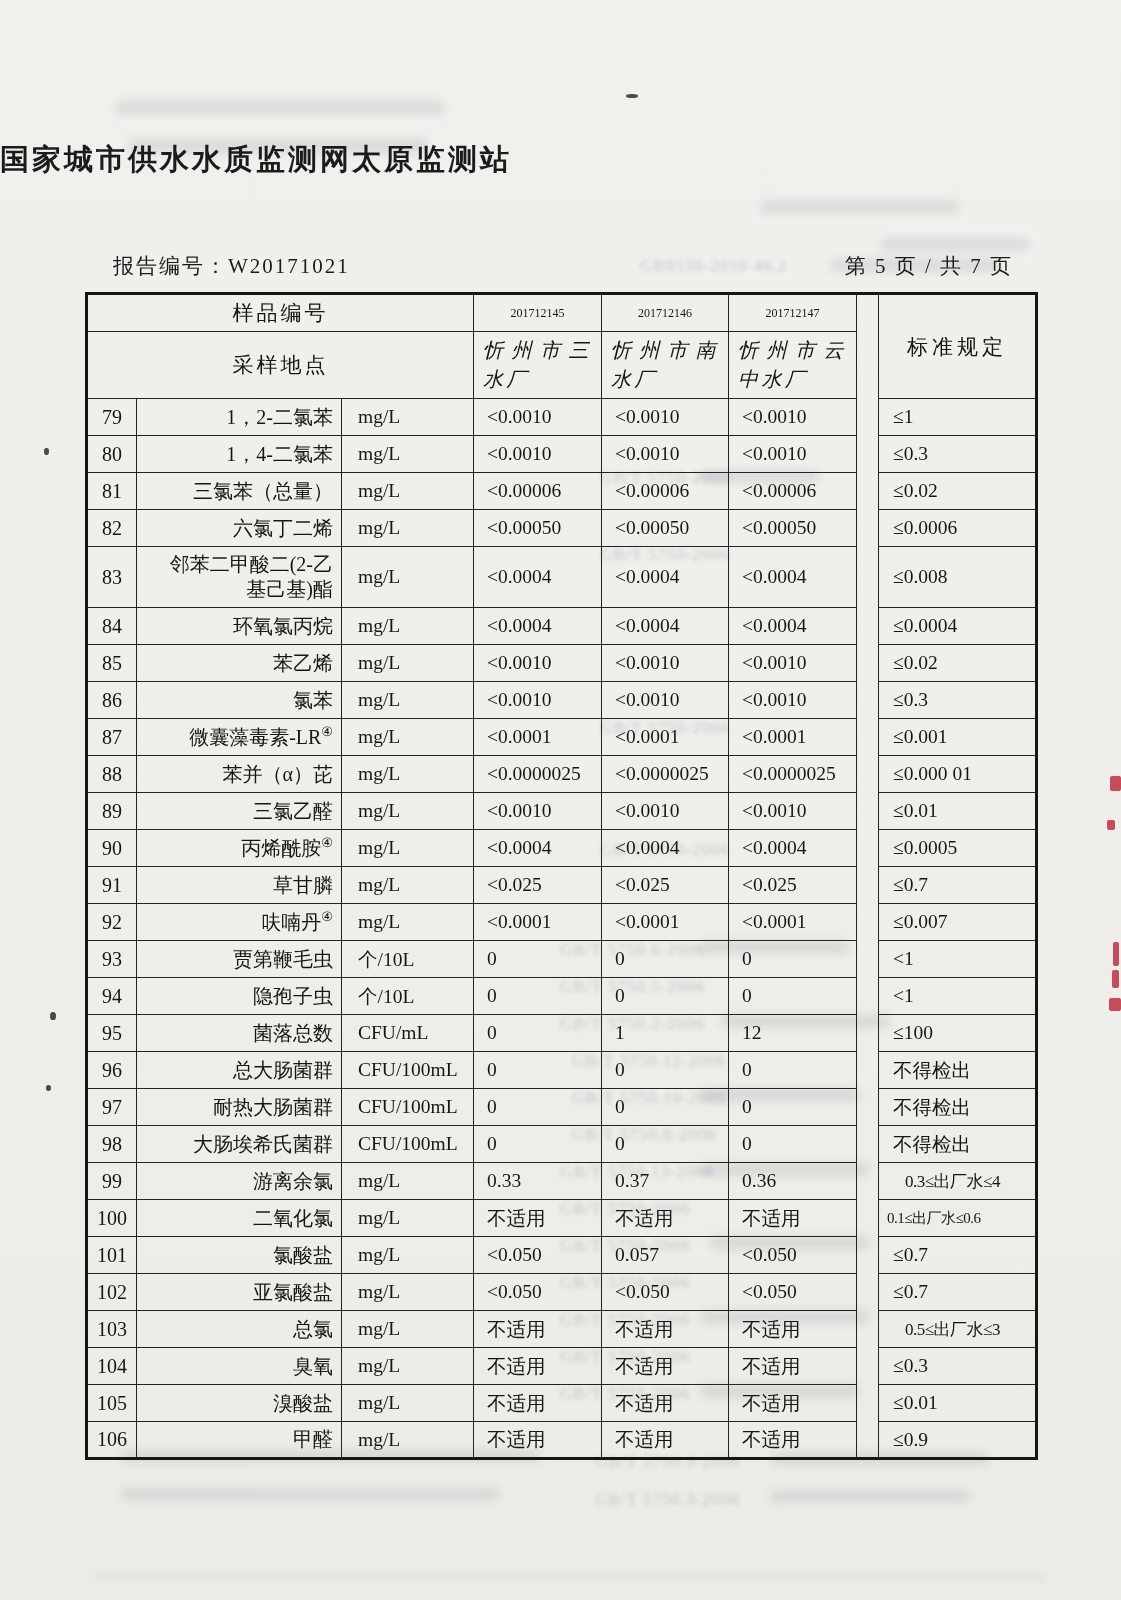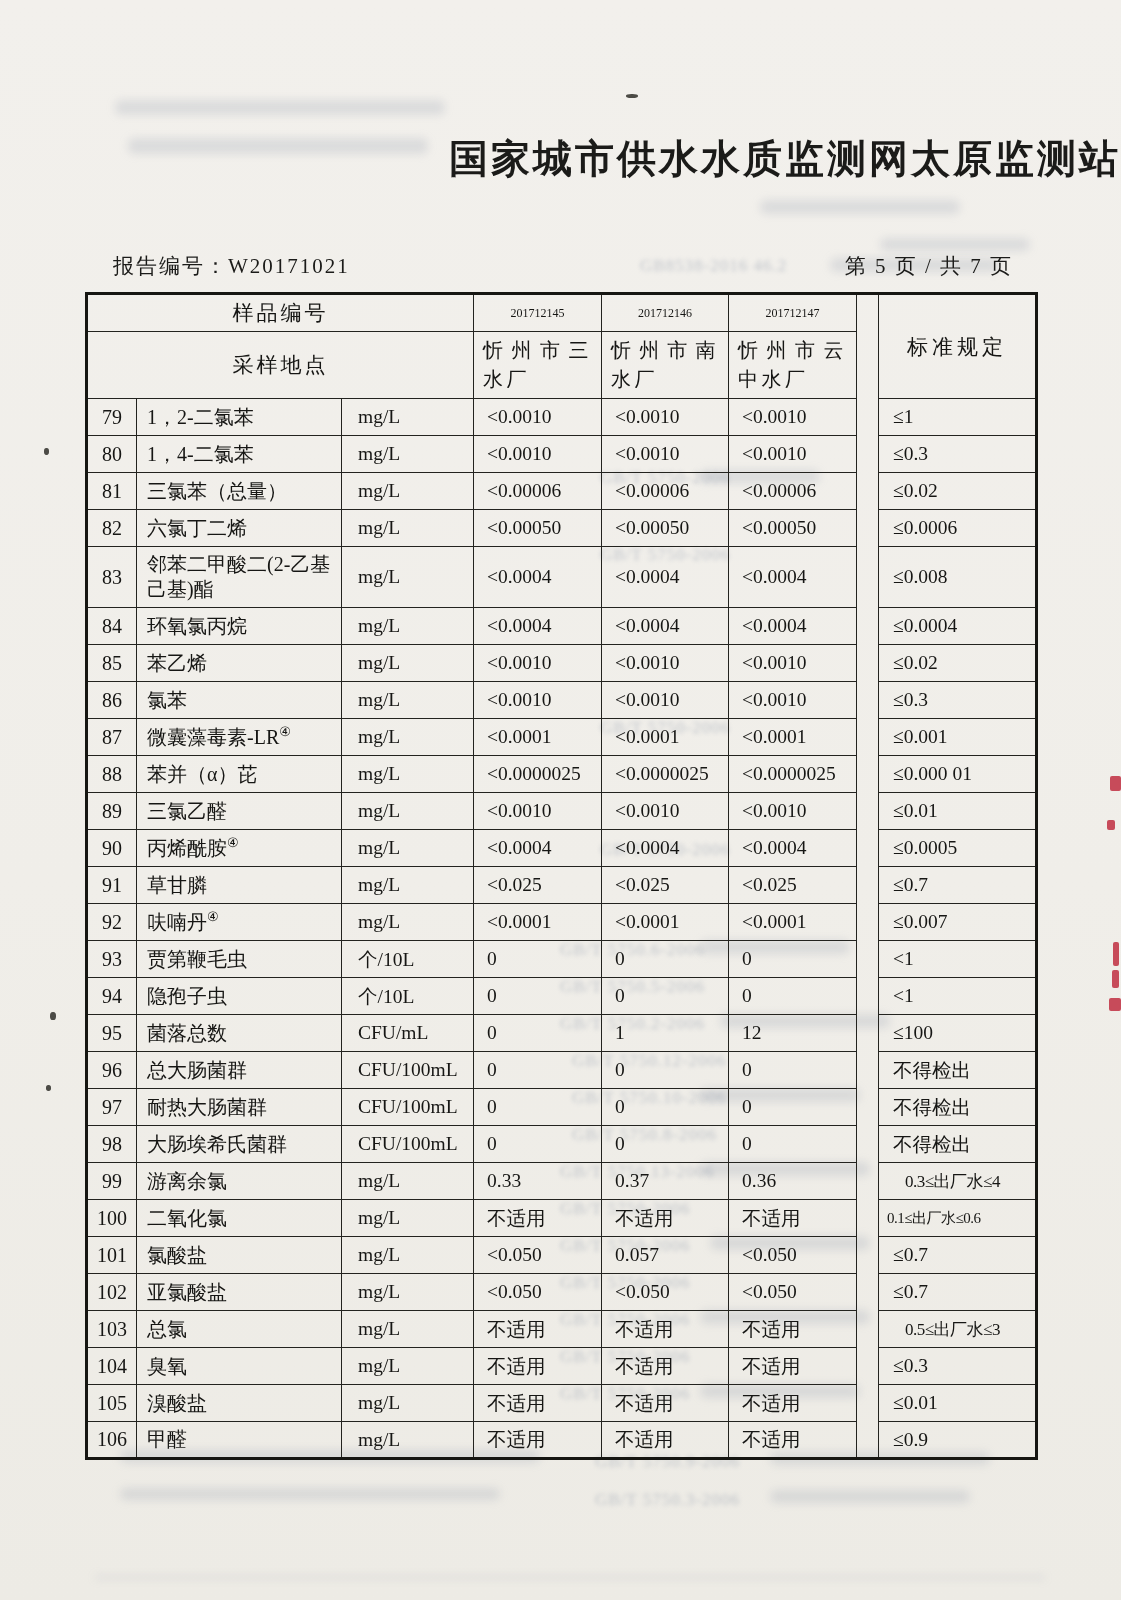--- a/index.html
+++ b/index.html
@@ -9,22 +9,22 @@
     width:1121px; height:1600px;
     margin:0 auto;
     background:linear-gradient(180deg,#f2f0ec 0%,#f0eee9 55%,#edebe5 100%);
     overflow:hidden;
     font-family:"Liberation Serif","DejaVu Serif",serif;
     color:#161614;
   }
 
   
   .title {
-    position:absolute; top:132px; left:0; width:100%;
-    text-align:right; font-size:39px; font-weight:600;
+    position:absolute; top:140px; left:0; width:100%;
+    text-align:left; font-size:29px; font-weight:600;
     letter-spacing:3px; color:#1b1b19;
   }
   .subtitle {
     position:absolute; top:206px; left:0; width:100%;
     text-align:center; font-size:29px; font-weight:600;
     letter-spacing:13px; text-indent:13px; color:#1b1b19;
   }
   .info-line {
     position:absolute; top:252px; left:85px; width:950px; height:32px;
     font-size:21px; color:#1b1b19;
@@ -50,31 +50,31 @@
   td.gap { border-top-style:hidden; border-bottom-style:hidden; padding:0; }
   thead td.gap { border-top:3px solid #161612; }
   tbody tr:last-child td.gap { border-bottom:3px solid #161612; }
 
   thead td { text-align:center; }
   td.hlabel { letter-spacing:3px; font-size:21px; }
   td.hid { font-size:12px; padding:2px 4px; }
   td.hloc {
     text-align:justify; text-align-last:left;
     font-size:20px; letter-spacing:3.5px; line-height:1.45;
-    padding:4px 9px; vertical-align:middle;
+    padding:4px 9px; vertical-align:middle;font-style:italic;
   }
   td.hstd { letter-spacing:4px; font-size:21px; }
 
   tbody tr { height:37px; }
   tbody tr.tall { height:61px; }
   thead tr.h1 { height:38px; }
   thead tr.h2 { height:58px; }
 
   td.col-no   { text-align:center; padding:2px 2px; font-size:20px;margin-top:44px; }
-  td.col-name { text-align:left; padding-left:10px; font-size:20px; line-height:1.25; }
+  td.col-name { text-align:right; padding-left:20px; font-size:20px; line-height:1.25; }
   td.col-name sup { font-size:13px; }
   td.col-unit { text-align:left; padding-left:16px; font-size:19.5px; }
   td.col-val  { text-align:left; padding-left:13px; font-size:19.5px; }
   td.col-std  { text-align:left; padding-left:14px; font-size:19.5px; }
   td.col-std.std-sm { font-size:17px; padding-left:26px; letter-spacing:-0.5px; }
   td.col-std.std-xs { font-size:15px; padding-left:8px;  letter-spacing:-0.5px; }
 
   
   .ghost-text {
     position:absolute; white-space:nowrap;

